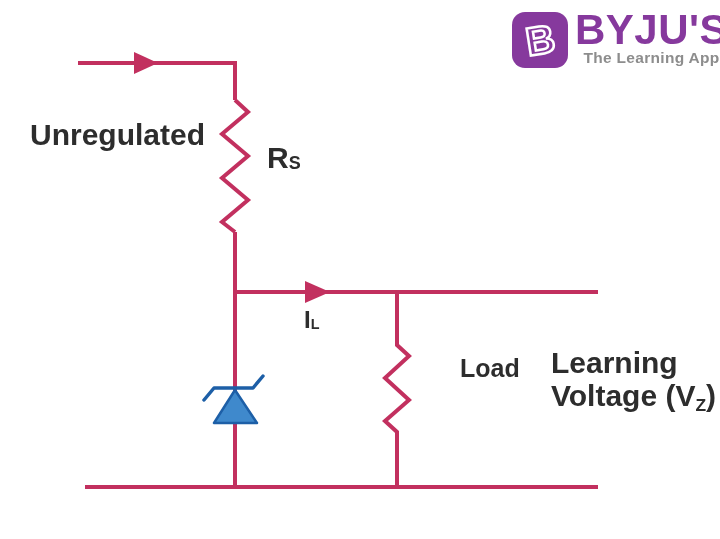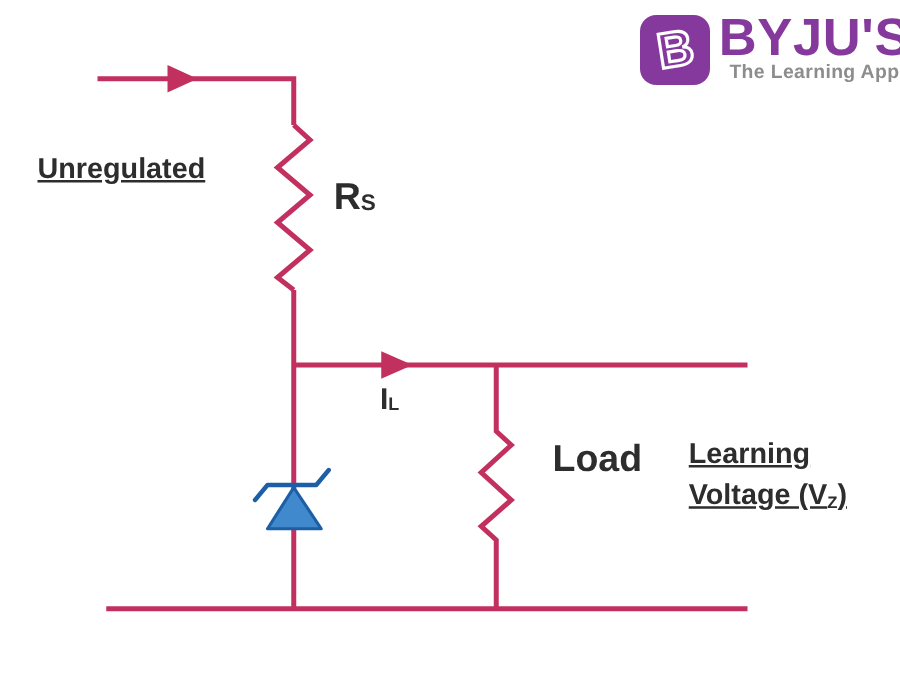--- a/index.html
+++ b/index.html
@@ -47,35 +47,35 @@
     stroke: var(--diode-stroke);
     stroke-width: 2.5;
     stroke-linejoin: round;
   }
   .label {
     position: absolute;
     color: var(--text);
     font-weight: bold;
     white-space: nowrap;
   }
-  .lbl-big { font-size: 23px; line-height: 33px; text-decoration: underline; }
+  .lbl-big { font-size: 30px; line-height: 33px; }
   .sub {
     font-size: 0.58em;
     vertical-align: -0.28em;
     font-weight: bold;
   }
   .sub-base {
     font-size: 0.6em;
     vertical-align: -0.05em;
     font-weight: bold;
   }
   .rs-label  { left: 267px; top: 141px; font-size: 30px; }
   .il-label  { left: 304px; top: 306px; font-size: 24px; }
   .unreg-label { left: 30px;  top: 118px; }
-  .load-label  { left: 442px; top: 349px; font-size: 30px; line-height: 38px; }
+  .load-label  { left: 460px; top: 349px; font-size: 25px; line-height: 38px; }
   .reg-label   { left: 551px; top: 346px; }
   
   .logo {
     position: absolute;
     left: 512px; top: 12px;
     display: flex;
     align-items: flex-start;
   }
   .logo-badge {
     width: 56px; height: 56px;

